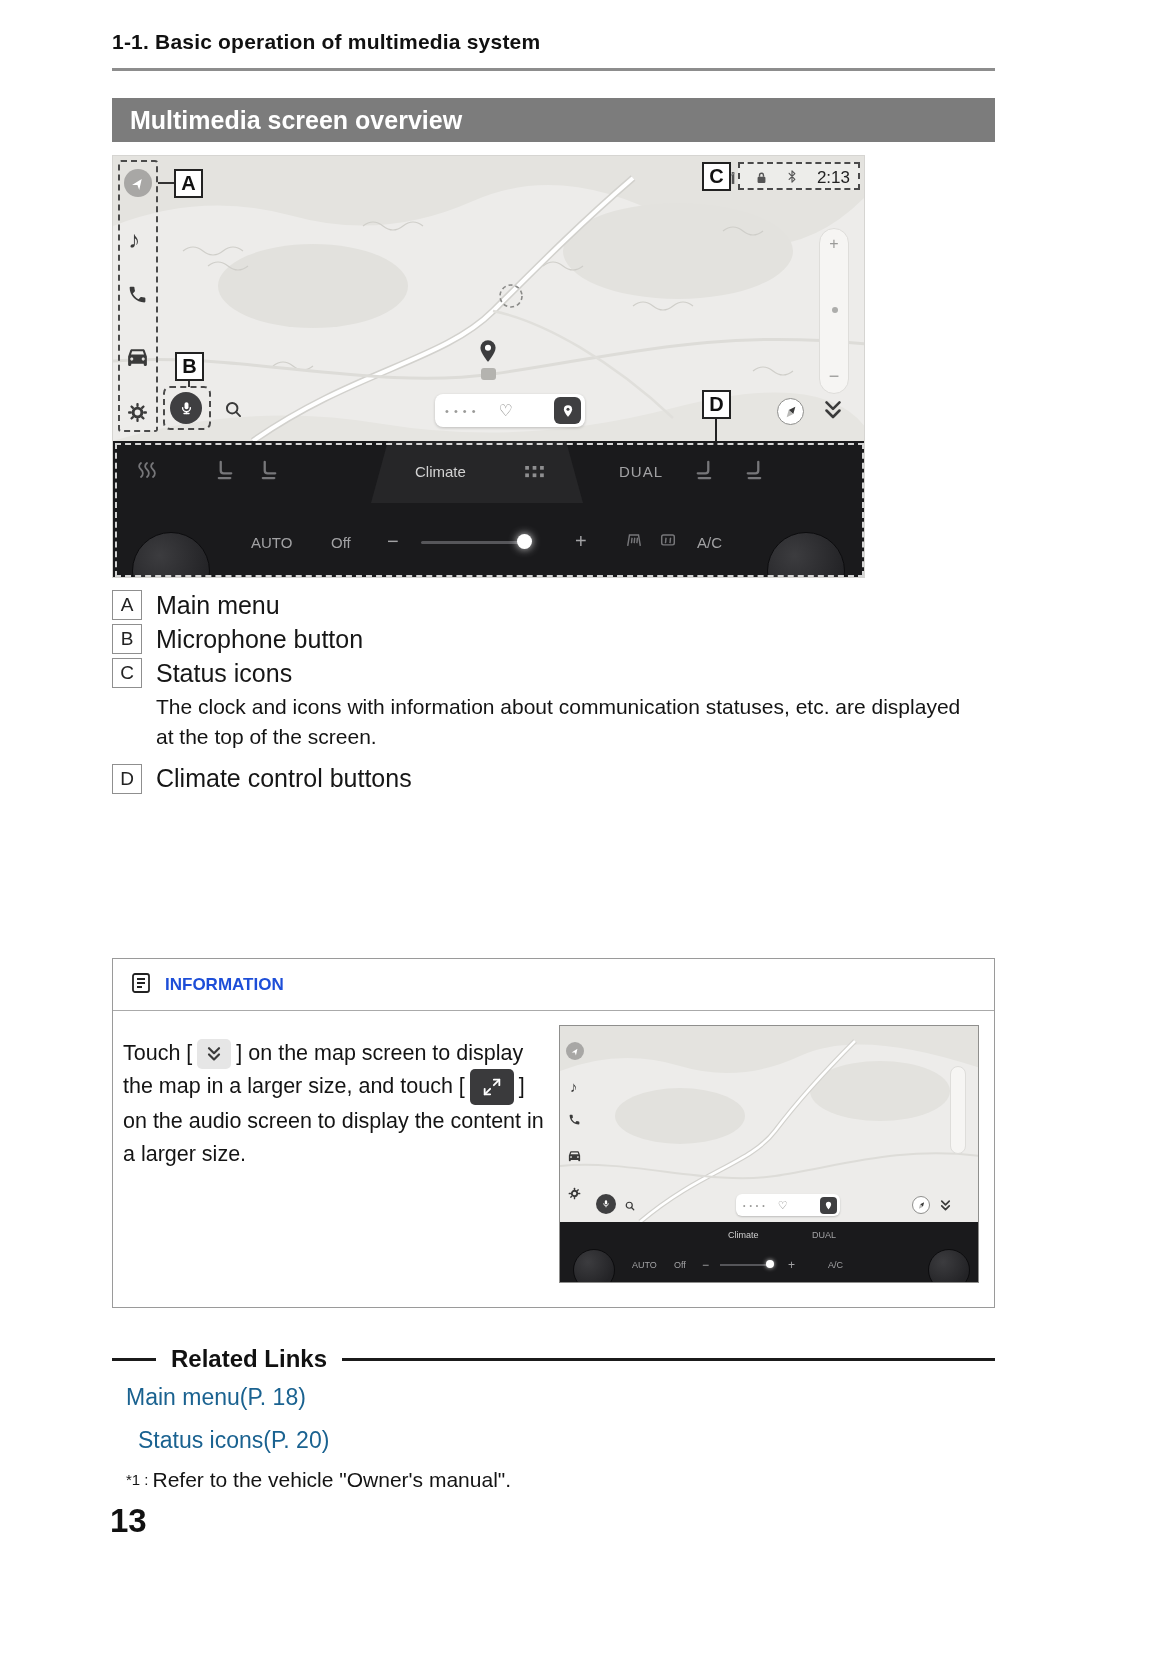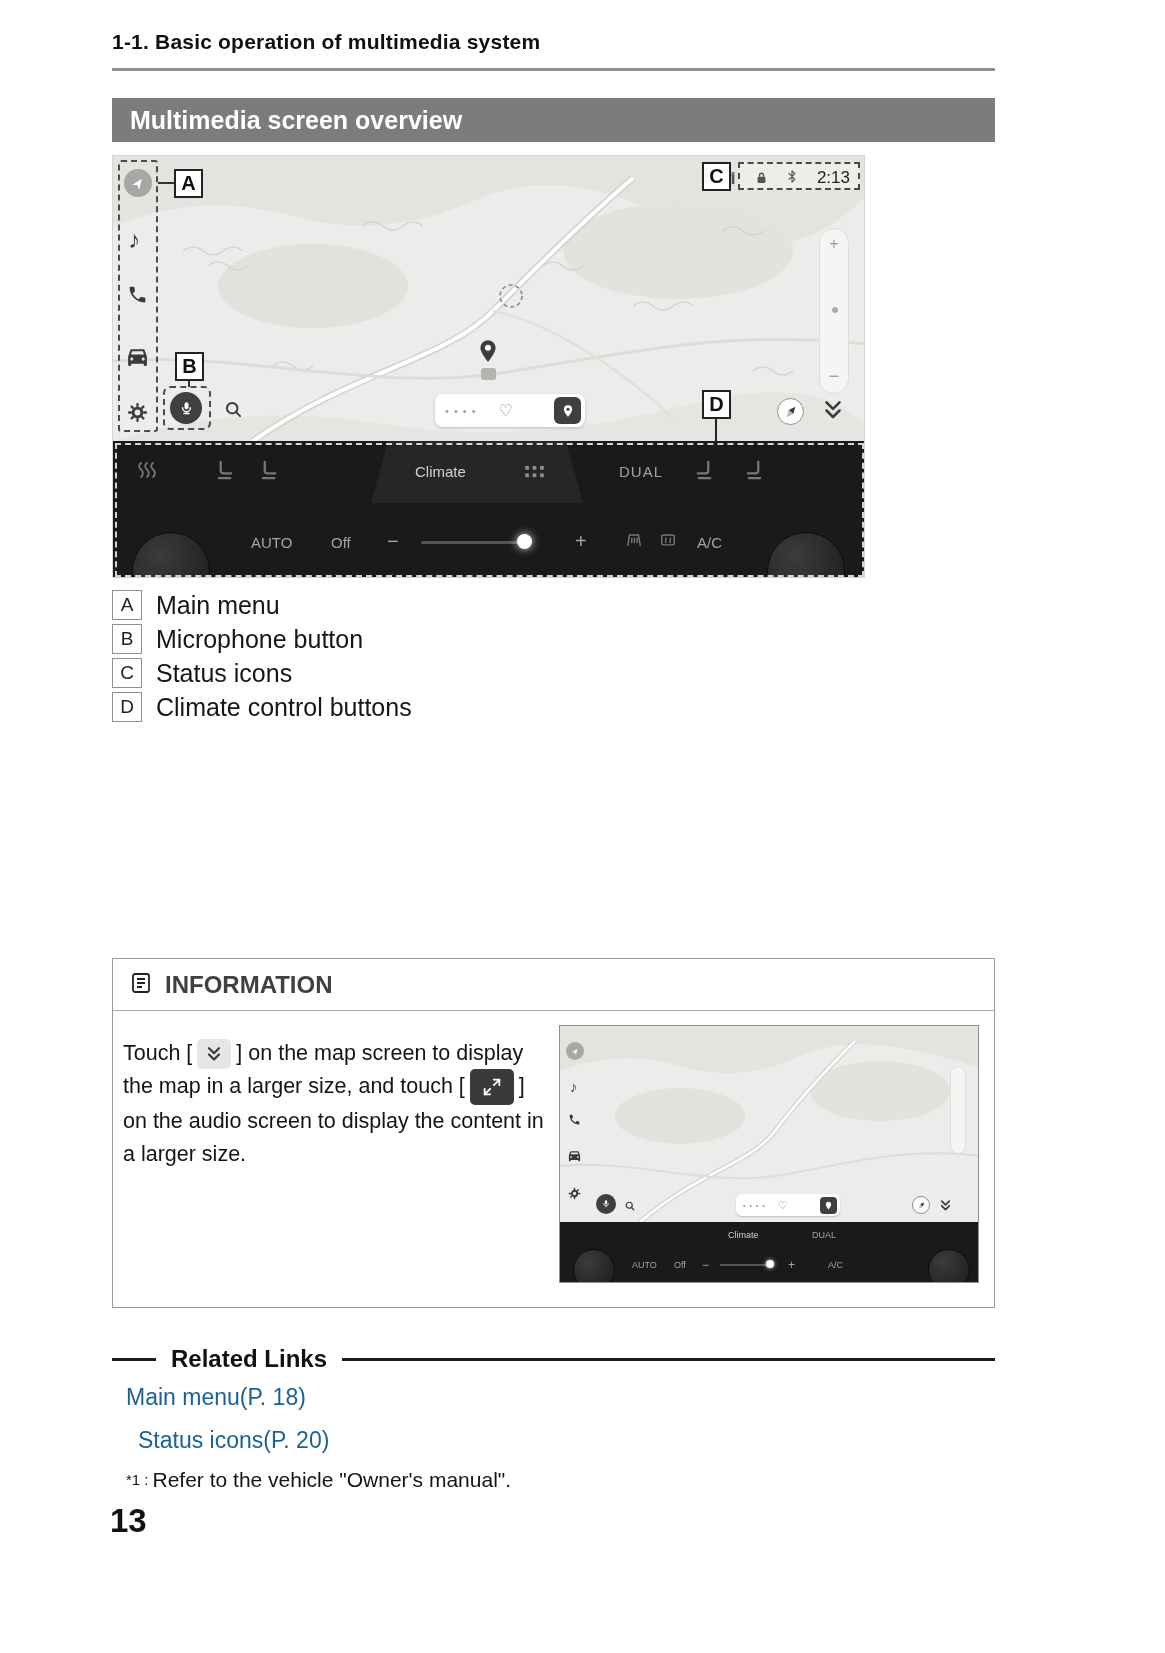--- a/index.html
+++ b/index.html
@@ -56,21 +56,21 @@
   .defs{left:112px;top:590px;width:883px}
   .def-head{display:flex;align-items:center;gap:14px;margin-bottom:4px}
   .def-key{width:30px;height:30px;border:1px solid #8f8f8f;display:flex;align-items:center;justify-content:center;font-size:19px;color:#222;background:#fff;flex:0 0 30px}
   .def-title{font-size:25px;color:#161616}
   .def-body{margin-left:44px;margin-bottom:12px;font-size:21px;line-height:1.42;max-width:820px;color:#141414}
   .sup{font-size:14px;vertical-align:super}
 
   
   .infobox{left:112px;top:958px;width:883px;height:350px;border:1px solid #9a9a9a;background:#fff}
   .info-head{height:52px;border-bottom:1px solid #aaa;display:flex;align-items:center;gap:12px;padding-left:16px}
-  .info-title{font-size:24px;font-weight:700;color:#404040}
+  .info-title{font-size:17px;font-weight:700;color:#1d4ed8}
   .info-text{position:absolute;left:10px;top:78px;width:430px;font-size:21.5px;line-height:1.5;color:#141414}
   .inline-ic{display:inline-flex;align-items:center;justify-content:center;vertical-align:middle;margin:0 5px;border-radius:5px}
   .ic-chev{width:34px;height:30px;background:#e6e6e6}
   .ic-expand{width:44px;height:36px;background:#3a3a3c}
 
   
   .mini{position:absolute;left:446px;top:66px;width:420px;height:258px;border:1px solid #8f8f8d;background:#edecea;overflow:hidden}
   .m-nav{position:absolute;left:6px;top:16px;width:18px;height:18px;border-radius:50%;background:#a8a7a5;display:flex;align-items:center;justify-content:center}
   .m-note{position:absolute;left:10px;top:52px;font-size:15px;color:#3a3a3a}
   .m-mic{position:absolute;left:36px;top:168px;width:20px;height:20px;border-radius:50%;background:#3f3f41;display:flex;align-items:center;justify-content:center}
@@ -350,20 +350,21 @@
 
   <div class="def-head">
     <span class="def-key">B</span>
     <span class="def-title">Microphone button</span>
   </div>
 
   <div class="def-head">
     <span class="def-key">C</span>
     <span class="def-title">Status icons</span>
   </div>
+  <p class="def-body">The clock and icons with information about communication statuses, etc. are displayed at the top of the screen.</p>
 
   <div class="def-head">
     <span class="def-key">D</span>
     <span class="def-title">Climate control buttons</span>
   </div>
 </div>
 
 <div class="abs infobox">
   <div class="info-head">
     <span>

